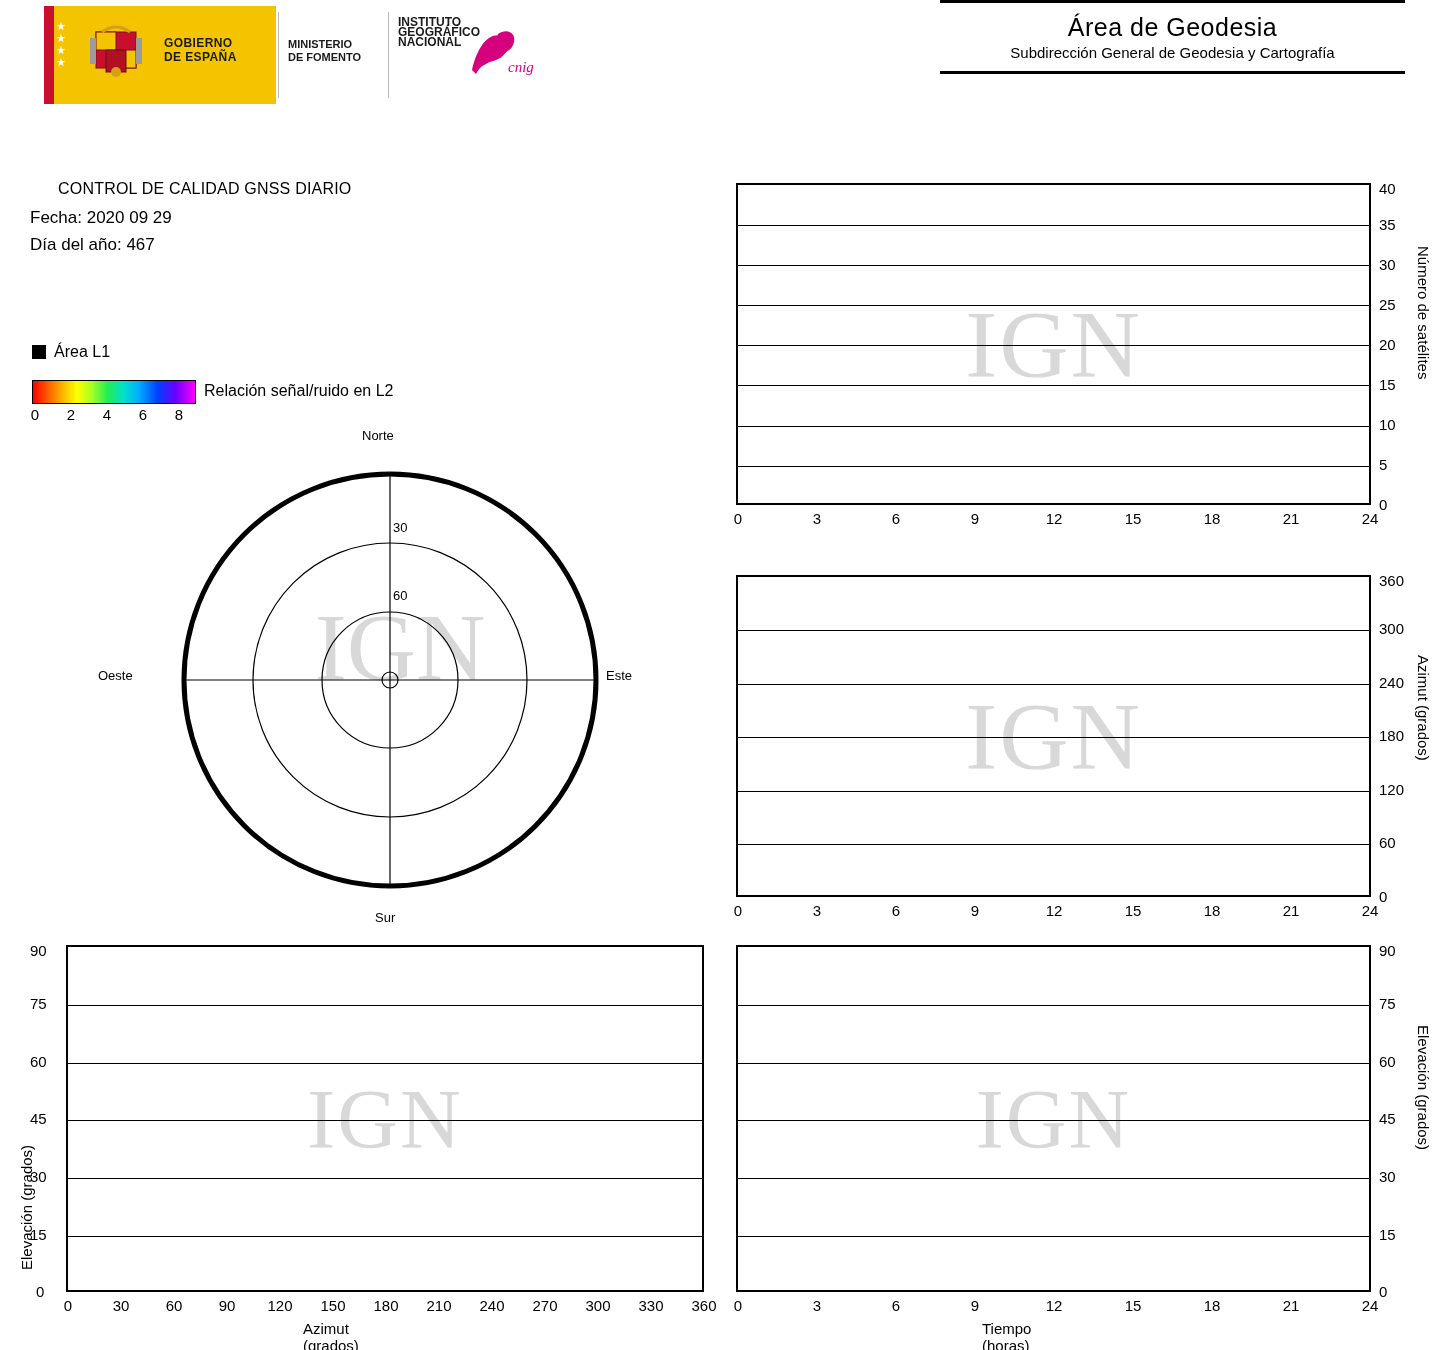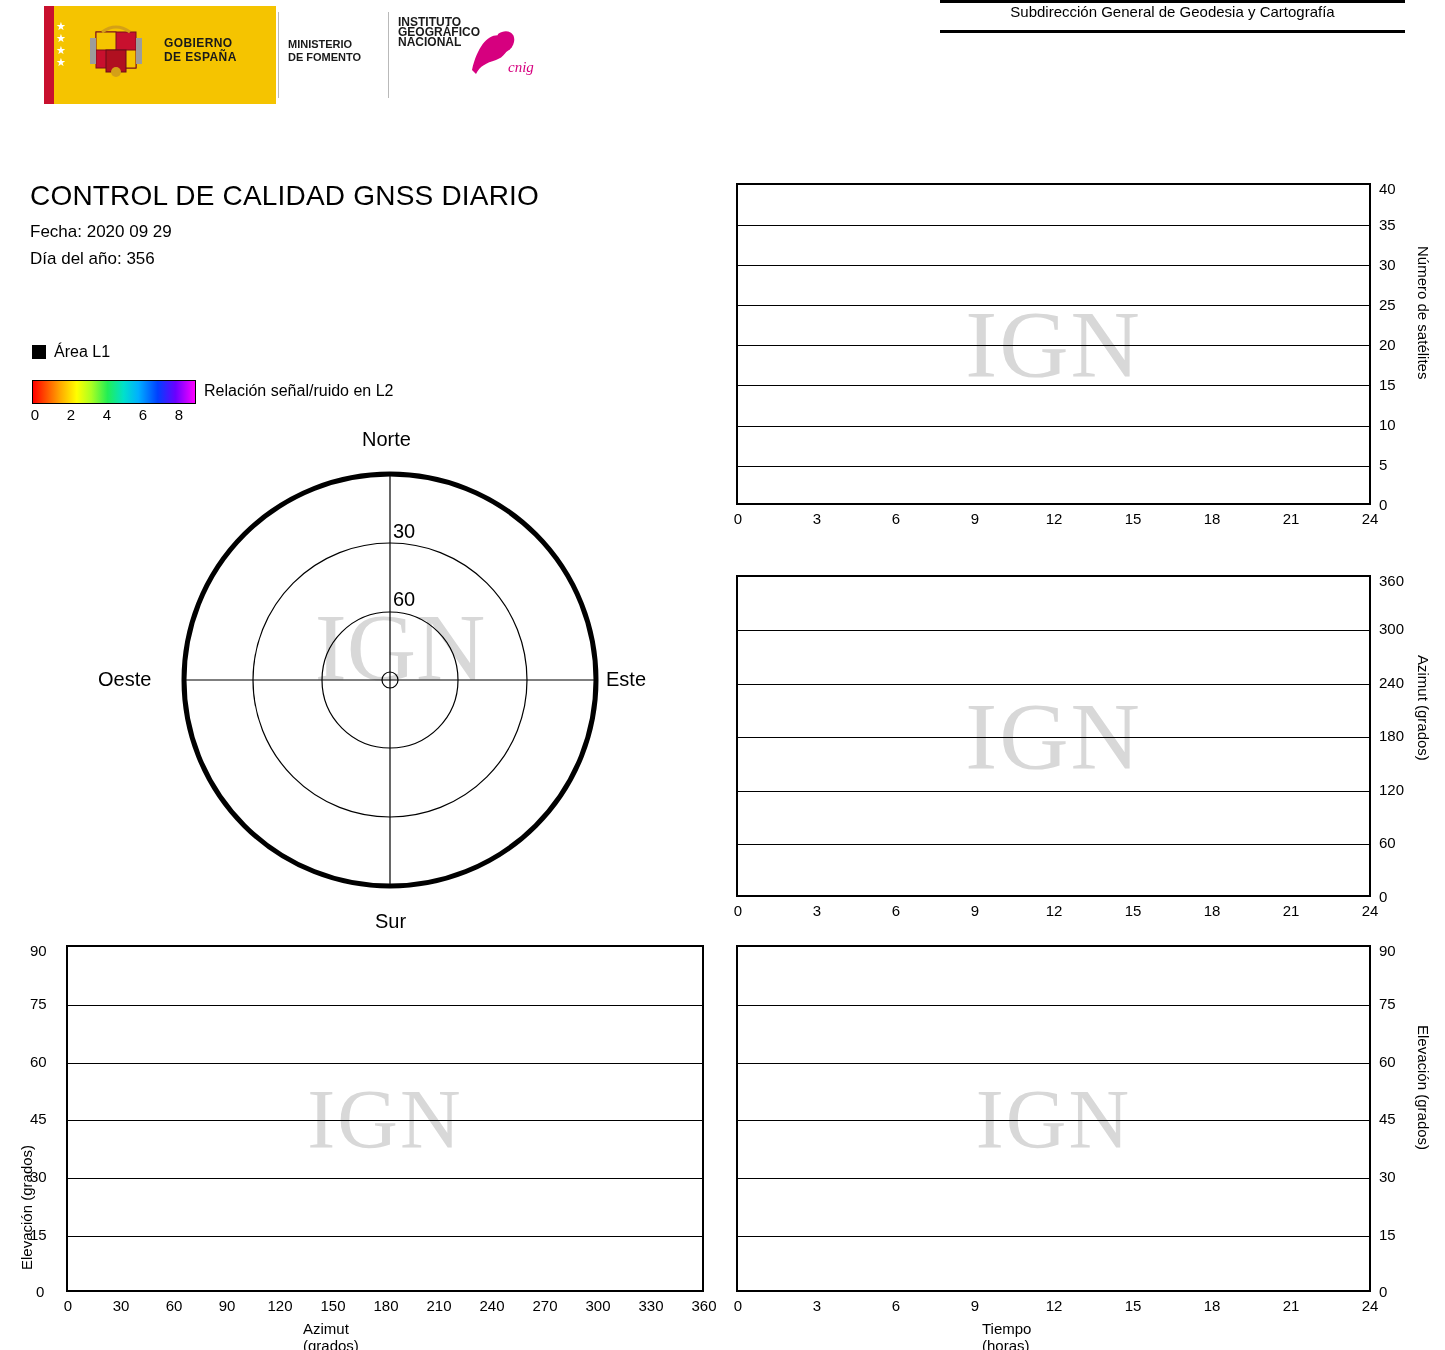--- a/index.html
+++ b/index.html
@@ -111,23 +111,24 @@
   }
 
   
   #info-block {
     position: absolute;
     left: 30px;
     top: 180px;
     width: 640px;
   }
   #info-block .main-title {
-    font-size: 28px;
+    font-size: 16px;
     letter-spacing: .2px;
     margin-bottom: 6px;
+    margin-left: 28px;
   }
   #info-block .info-line {
     font-size: 17px;
     line-height: 27px;
   }
 
   
   #legend-l1 {
     position: absolute;
     left: 32px;
@@ -180,21 +181,21 @@
   
   #skyplot {
     position: absolute;
     left: 150px;
     top: 440px;
     width: 500px;
     height: 500px;
   }
   #skyplot .lbl {
     position: absolute;
-    font-size: 20px;
+    font-size: 13px;
   }
   #sky-svg { position: absolute; left: 0; top: 0; }
 
   
   .panel { position: absolute; }
   .plot-box {
     position: absolute;
     border: 2px solid #000;
     background: #ffffff;
     box-sizing: border-box;
@@ -305,28 +306,29 @@
     <svg class="ign-mark" viewBox="0 0 88 56">
       <path d="M4 44 C10 18, 22 6, 34 10 C46 14, 40 30, 28 34 C18 37, 12 40, 8 48 Z" fill="#d6007f"></path>
       <path d="M30 8 C38 2, 48 6, 46 16 C44 26, 32 30, 26 26" fill="#d6007f"></path>
       <text x="40" y="46" font-family="Liberation Serif, serif" font-size="15" fill="#d6007f" font-style="italic">cnig</text>
     </svg>
   </div>
 </div>
 
 <div id="header-title">
   <div class="rule"></div>
+  <div class="t1">Área de Geodesia</div>
   <div class="t2">Subdirección General de Geodesia y Cartografía</div>
   <div class="rule"></div>
 </div>
 
 <div id="info-block">
   <div class="main-title">CONTROL DE CALIDAD GNSS DIARIO</div>
   <div class="info-line">Fecha: 2020 09 29</div>
-  <div class="info-line">Día del año: 356</div>
+  <div class="info-line">Día del año: 467</div>
 </div>
 
 <div id="legend-l1">
   <div class="sq"></div>
   <div>Área L1</div>
 </div>
 
 <div id="colorbar-wrap">
   <div id="colorbar"></div>
   <div id="colorbar-label">Relación señal/ruido en L2</div>

